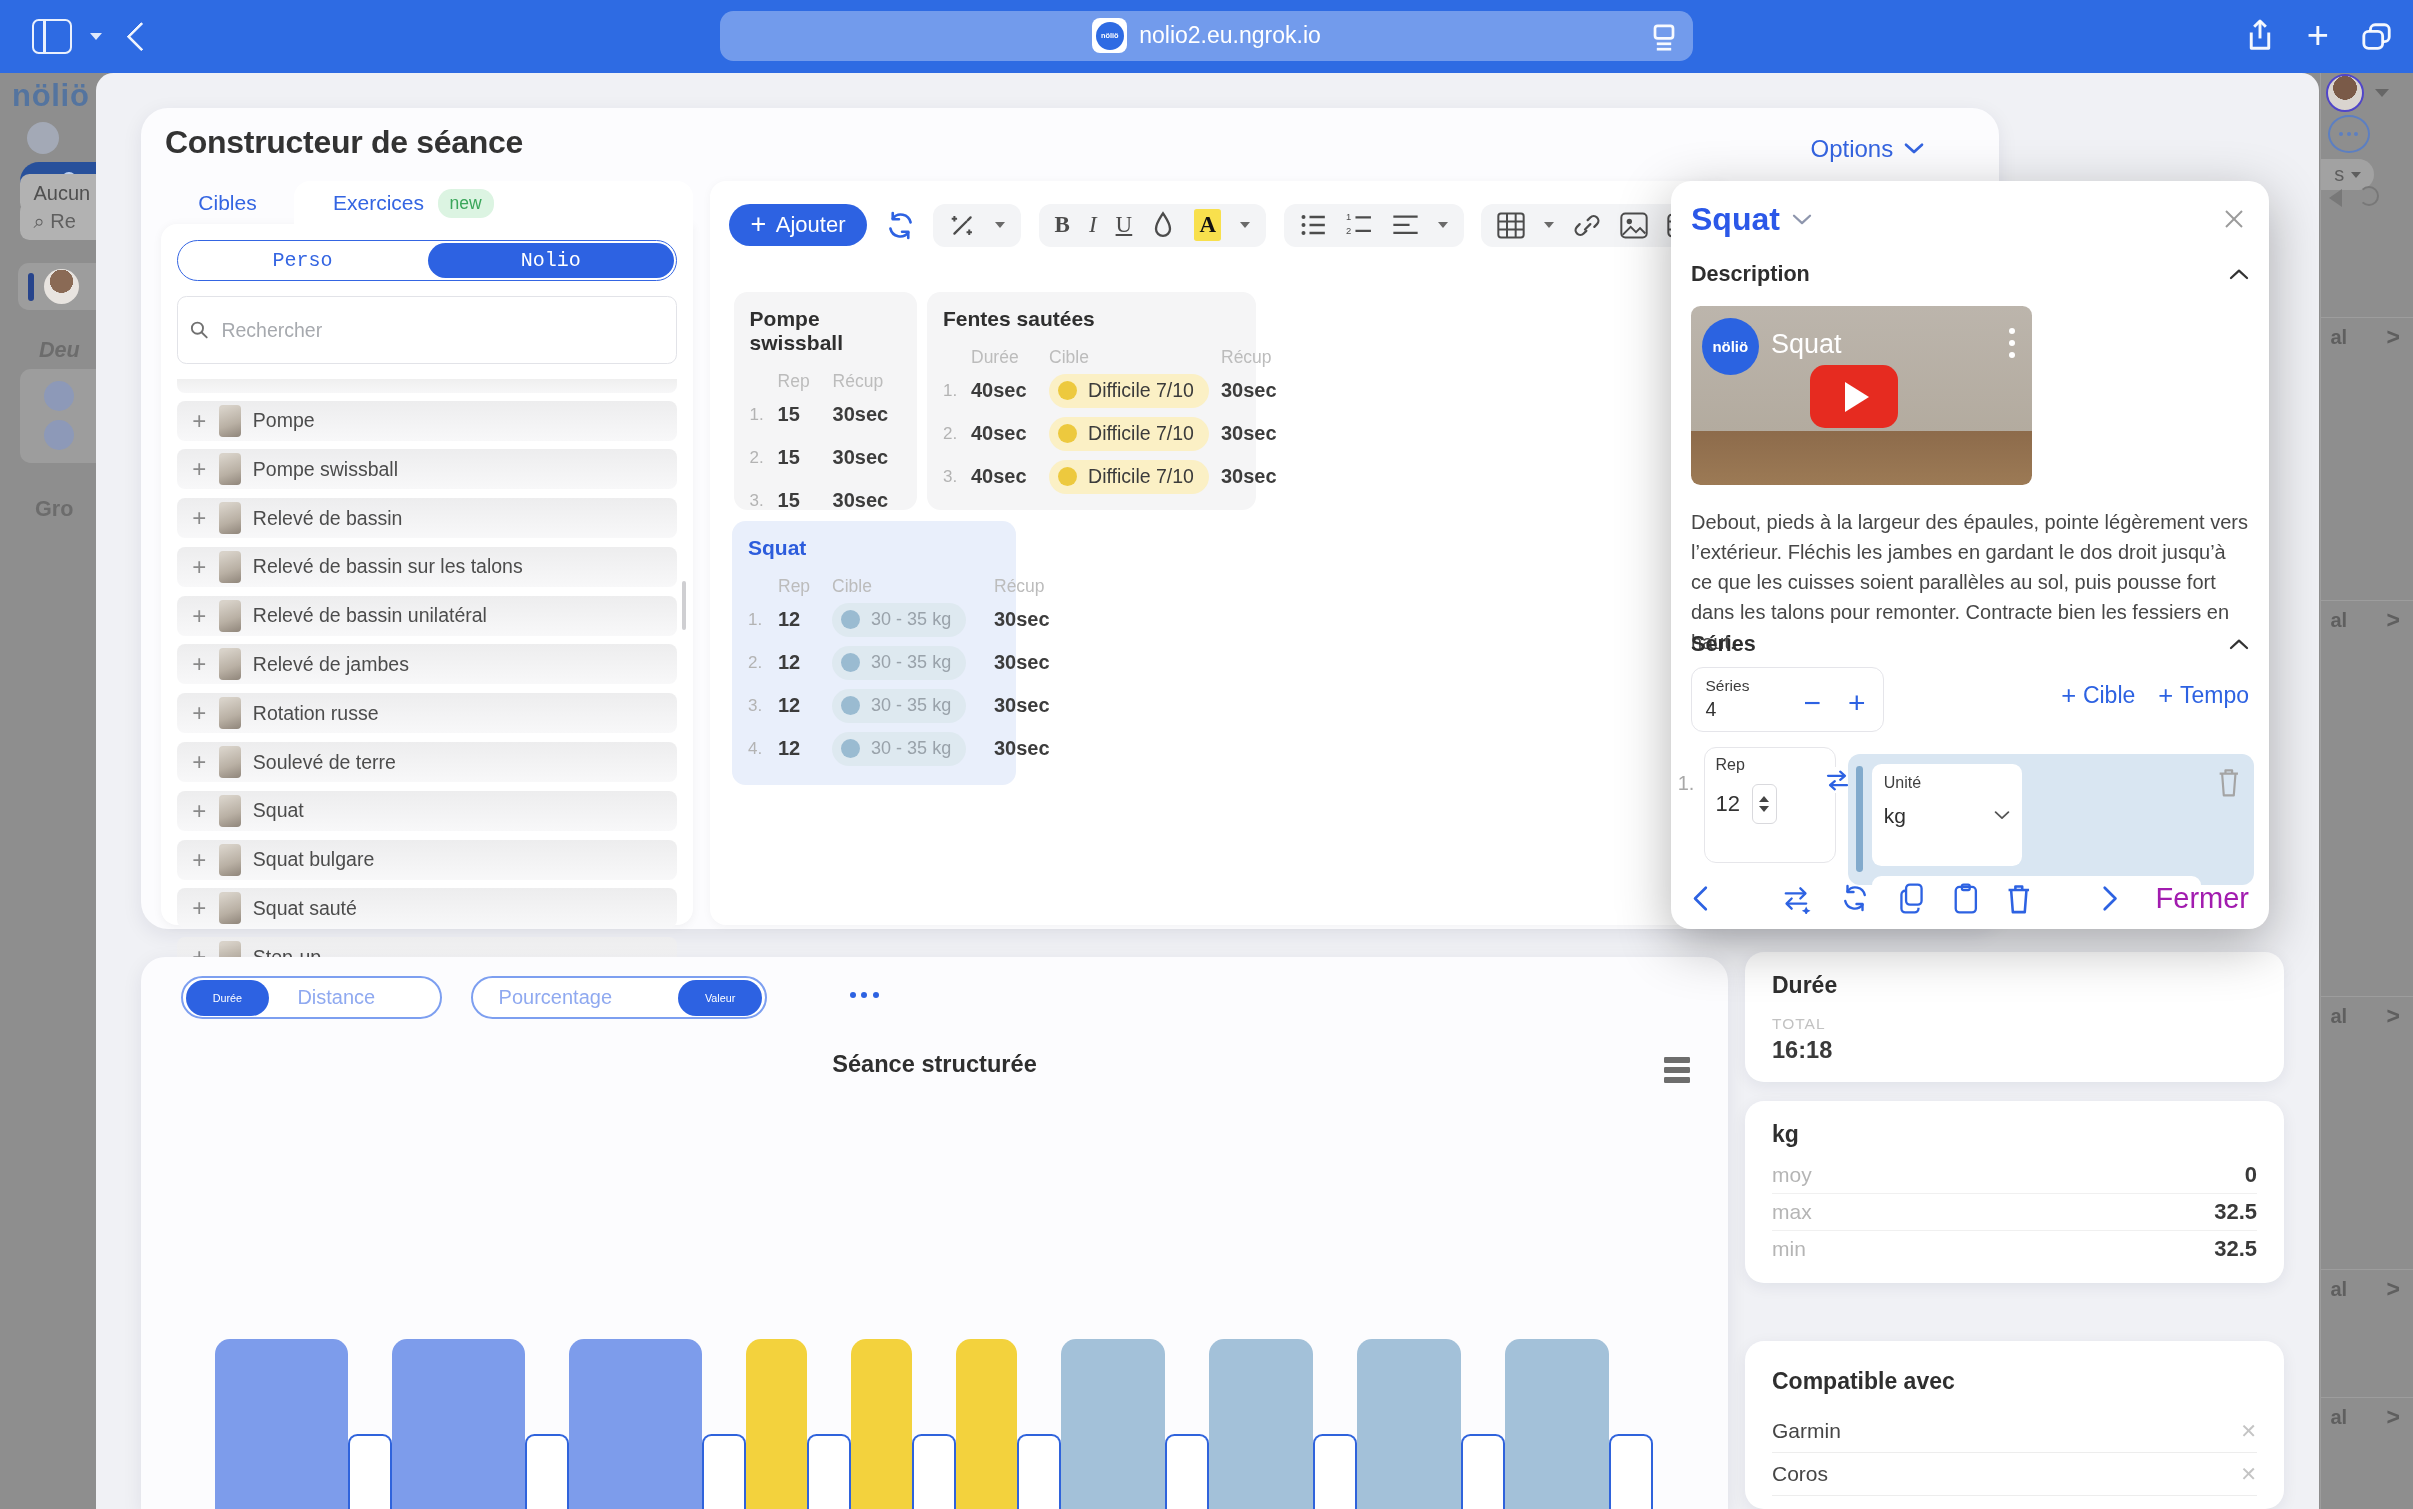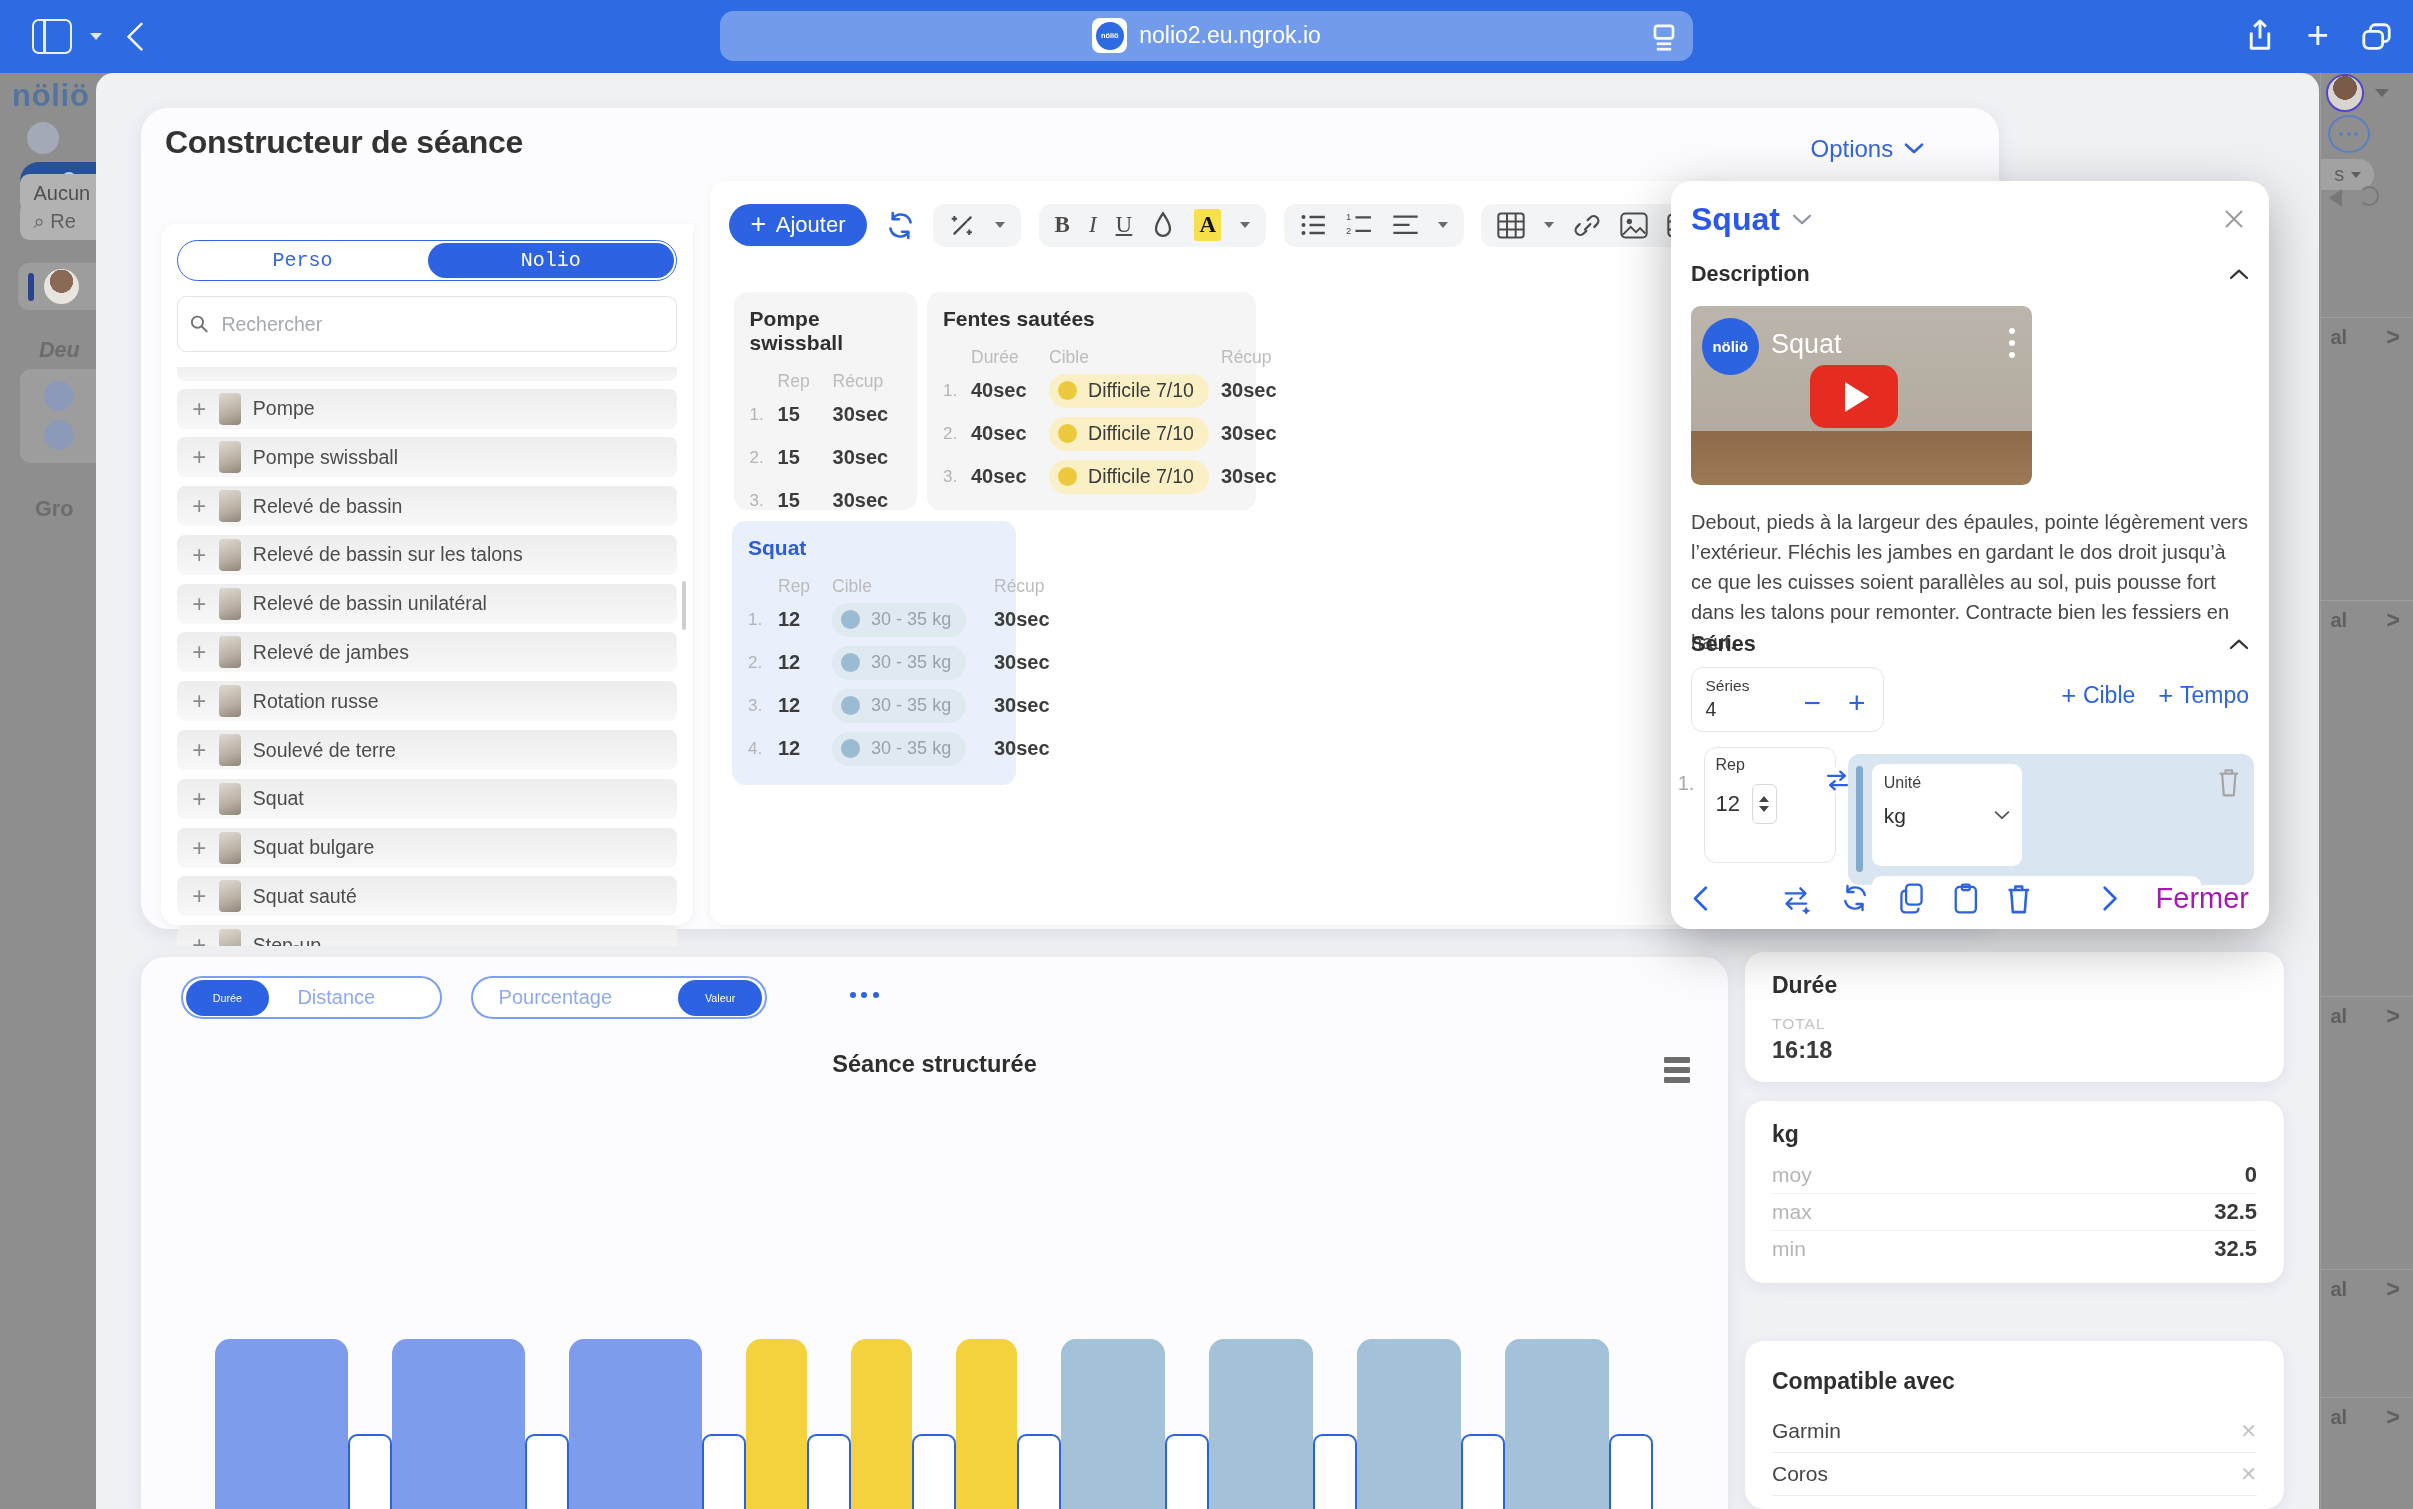--- a/index.html
+++ b/index.html
@@ -59,21 +59,21 @@
   
   .library{position:absolute;left:20px;top:73px;width:532px;height:744px;}
   .lib-tabs{position:absolute;left:0;top:0;width:100%;height:43px;}
   .tab-cibles{position:absolute;left:0;top:0;width:133px;height:43px;display:flex;align-items:center;justify-content:center;color:#3465e2;font-size:21px;cursor:pointer;}
   .tab-exercices{position:absolute;left:133px;top:0;right:0;height:44px;background:#fff;border-radius:16px 16px 0 0;display:flex;align-items:center;gap:13.5px;padding-left:39px;box-sizing:border-box;color:#3465e2;font-size:21px;z-index:2;}
   .badge-new{background:#dcf4e2;color:#3aa65a;font-size:17.5px;padding:4px 12px;border-radius:13.5px;}
   .lib-card{position:absolute;left:0;top:43px;width:100%;bottom:0;background:#fff;border-radius:16px 0 16px 16px;box-shadow:0 1.3px 9.4px rgba(0,0,0,.05);padding:16px;box-sizing:border-box;}
   .src-toggle{position:relative;height:39px;border:1.7px solid #3465e2;border-radius:21px;display:flex;font-family:Liberation Mono, monospace;}
   .src-half{flex:1;display:flex;align-items:center;justify-content:center;font-size:20px;color:#3465e2;z-index:1;cursor:pointer;}
   .src-on{position:absolute;top:2px;bottom:2px;right:2px;width:49.5%;background:#2d62e2;border-radius:18px;color:#fff;display:flex;align-items:center;justify-content:center;font-size:20px;z-index:1;cursor:pointer;}
-  .search-box{margin-top:15px;height:38px;border:1.3px solid #e2e3e8;border-radius:9.4px;display:flex;align-items:center;gap:10.8px;padding:8px 12px;color:#a6a9ae;}
+  .search-box{margin-top:15px;height:38px;border:1.3px solid #e2e3e8;border-radius:9.4px;display:flex;align-items:center;gap:10.8px;padding:14px 12px;color:#a6a9ae;}
   .search-box input{border:none;outline:none;font-size:19.5px;color:#555;width:100%;font-family:inherit;background:transparent;}
   .search-box input::placeholder{color:#a6a9ae;}
   .ex-list{position:relative;margin-top:15px;height:579px;overflow:hidden;}
   .ex-sliver{height:13.5px;margin-bottom:8px;border-radius:0 0 8px 8px;background:linear-gradient(180deg,#efefef,#f7f7f8);}
   .ex-item{height:40px;margin-bottom:8.8px;border-radius:8px;background:linear-gradient(180deg,#ededee,#f8f8f9);display:flex;align-items:center;padding-left:10.8px;box-sizing:border-box;cursor:pointer;}
   .ex-plus{width:23px;color:#8a8a8a;font-size:24px;font-weight:300;text-align:center;}
   .ex-thumb{width:22px;height:32px;border-radius:4px;margin-left:8px;background:linear-gradient(160deg,#d8d2c9 10%,#b9b0a4 60%,#8f857a 100%);flex:none;}
   .ex-name{margin-left:12px;font-size:19.5px;color:#4c4c4c;white-space:nowrap;}
   .ex-scrollbar{position:absolute;right:1.3px;top:0;width:4.7px;height:49px;border-radius:2.7px;background:#cfcfd2;}
   
@@ -285,20 +285,27 @@
   <div class="panel builder">
     <div class="page-title">Constructeur de séance</div>
     <div class="options-link">
       <span>Options</span>
       <svg width="20" height="13.5" viewBox="0 0 30 20">
           <path d="M3 4l12 11L27 4" fill="none" stroke="#3464e0" stroke-width="4" stroke-linecap="round" stroke-linejoin="round"></path>
         </svg>
     </div>
 
     <div class="library">
+      <div class="lib-tabs">
+        <div class="tab-cibles">Cibles</div>
+        <div class="tab-exercices">
+          <span>Exercices</span>
+          <span class="badge-new">new</span>
+        </div>
+      </div>
       <div class="lib-card">
         <div class="src-toggle">
           <span class="src-half">Perso</span>
           <span class="src-half"></span>
           <span class="src-on">Nolio</span>
         </div>
         <div class="search-box">
           <svg width="20" height="20" viewBox="0 0 30 30">
               <circle cx="12" cy="12" r="9" fill="none" stroke="#707070" stroke-width="3"></circle>
               <line x1="19" y1="19" x2="27" y2="27" stroke="#707070" stroke-width="3" stroke-linecap="round"></line>

